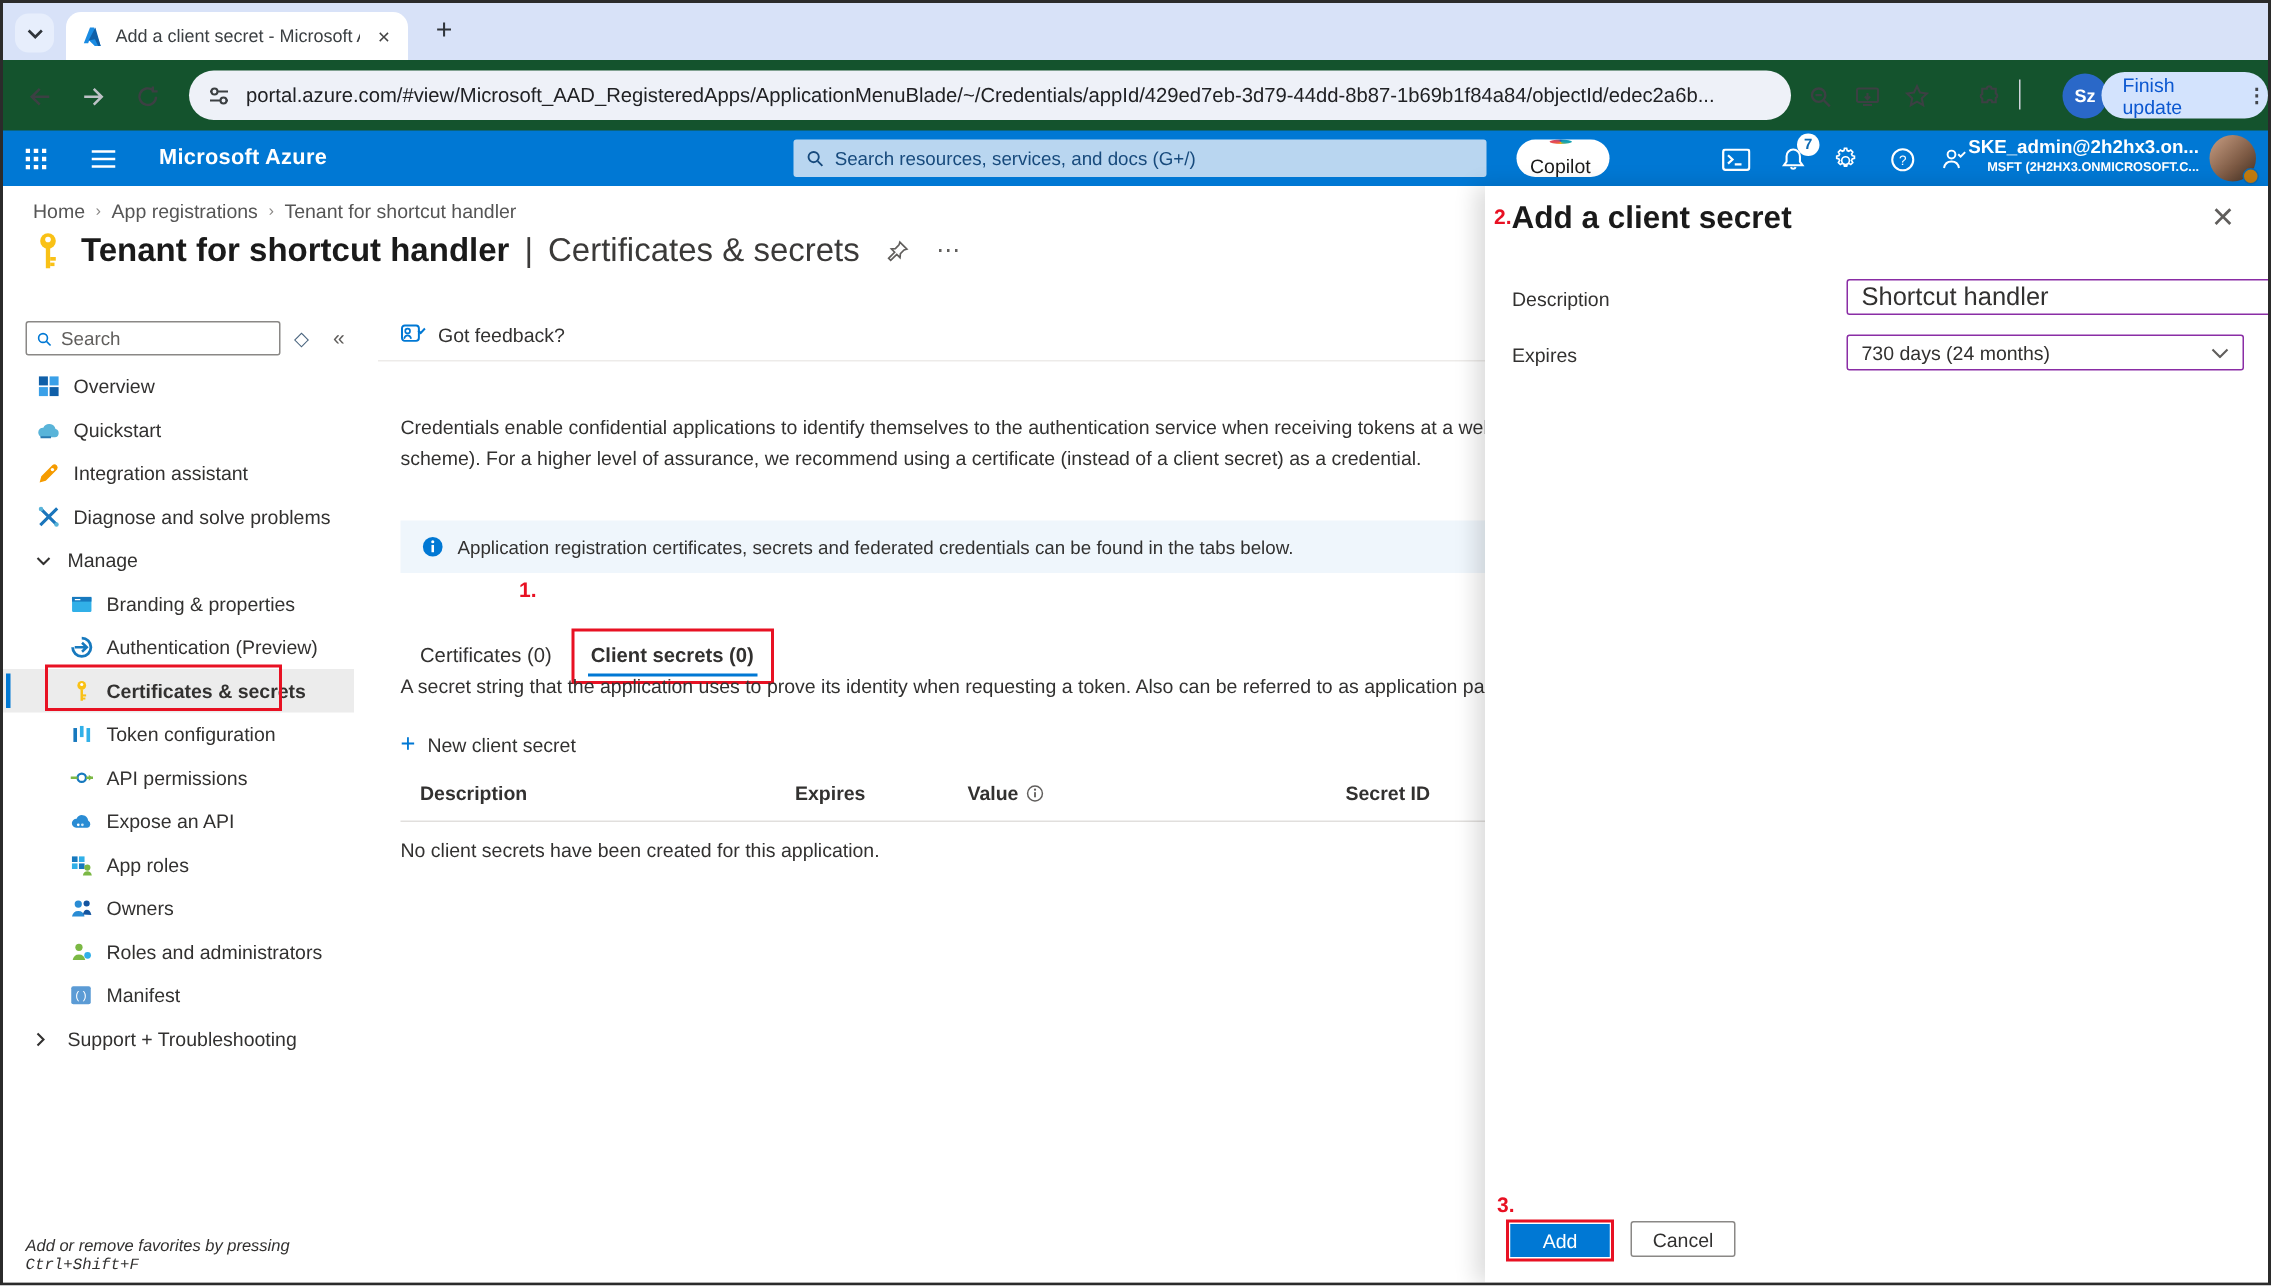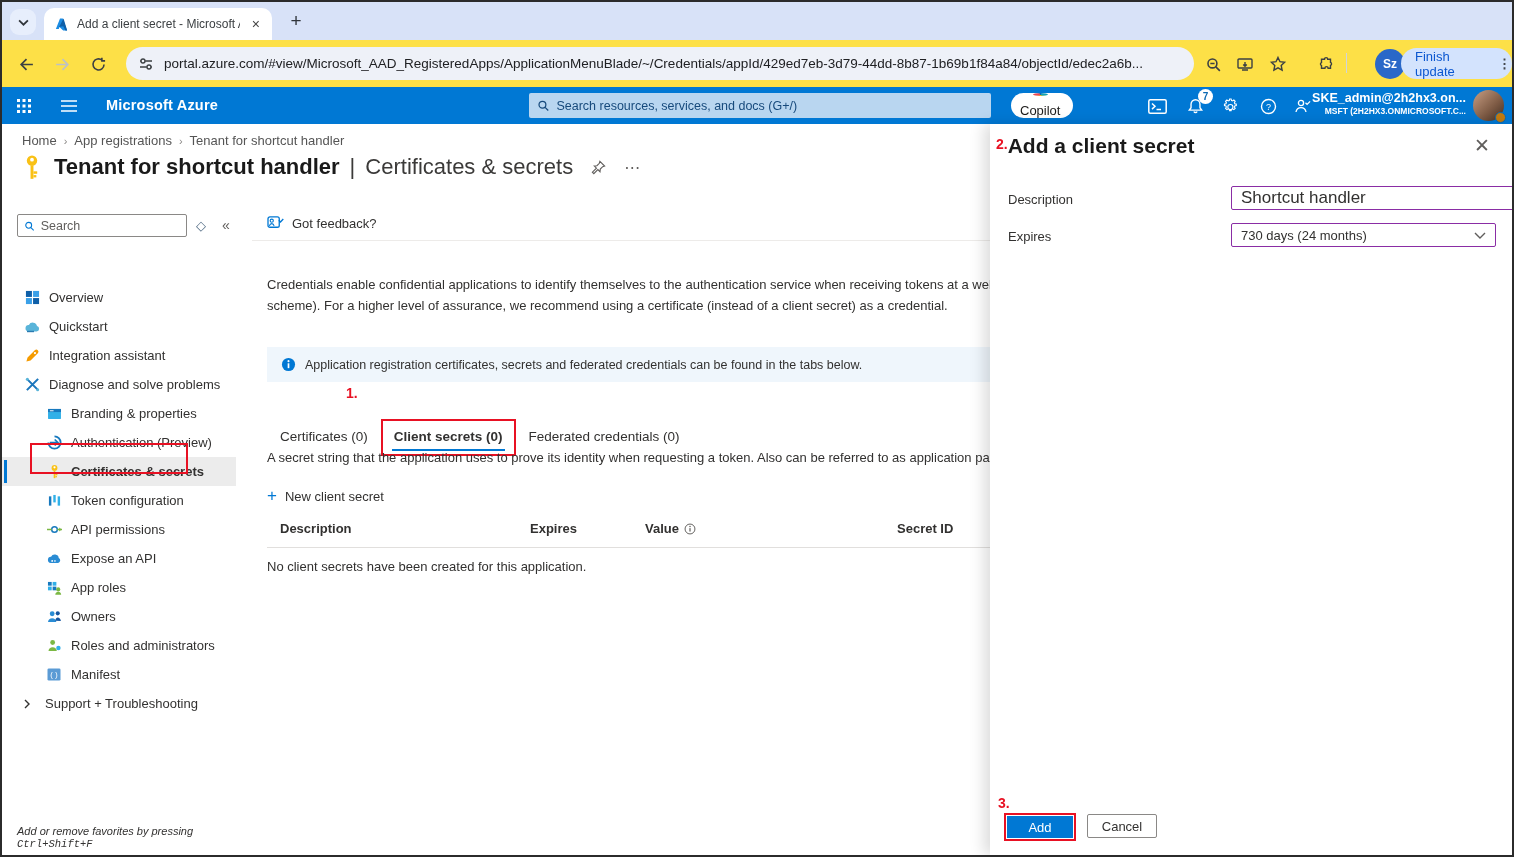--- a/index.html
+++ b/index.html
@@ -7,21 +7,21 @@
   .window { position:relative; width:1514px; height:857px; border:2px solid #2b2b2b; background:#fff; overflow:hidden; }
 
   
   .tabstrip { position:absolute; top:0; left:0; right:0; height:38px; background:#d8e2f8; }
   .tab-search-btn { position:absolute; left:8px; top:7px; width:26px; height:26px; border-radius:9px; background:#e7eefc; display:flex; align-items:center; justify-content:center; color:#30353b; cursor:pointer; }
   .btab { position:absolute; left:42px; top:6px; width:228px; height:32px; background:#fff; border-radius:10px 10px 0 0; display:flex; align-items:center; padding:0 8px 0 10px; gap:8px; }
   .btab-title { flex:1; font-size:12px; color:#3c4043; white-space:nowrap; overflow:hidden; }
   .btab-close { color:#444; font-size:14px; line-height:1; cursor:pointer; padding:2px 4px; }
   .newtab-btn { position:absolute; left:282px; top:8px; width:24px; height:24px; color:#30353b; font-size:19px; line-height:22px; text-align:center; cursor:pointer; }
 
-  .toolbar { position:absolute; top:38px; left:0; right:0; height:61px; background:#fde047;text-decoration:underline; }
+  .toolbar { position:absolute; top:38px; left:0; right:0; height:61px; background:#14532d;text-decoration:underline; }
   .nav-ic { position:absolute; top:12px; width:24px; height:24px; display:flex; align-items:center; justify-content:center; color:#3c4043; cursor:pointer; }
   .urlbar { position:absolute; left:124px; top:7px; width:1068px; height:33px; background:#eef1f8; border-radius:17px; display:flex; align-items:center; padding:0 12px; gap:10px; }
   .url-text { font-size:13.5px; color:#202124; white-space:nowrap; overflow:hidden; flex:1; }
   .browser-avatar { position:absolute; left:1361px; top:9px; width:30px; height:30px; border-radius:50%; background:#2a68c8; color:#fff; font-size:12px; font-weight:bold; display:flex; align-items:center; justify-content:center; cursor:pointer;margin-left:12px; }
   .update-pill { position:absolute; left:1399px; top:8px; height:31px; border-radius:16px; background:#d3e3fd; color:#0b57d0; font-size:13px; display:flex; align-items:center; padding:0 10px 0 14px; gap:8px; cursor:pointer; }
   .dots3 { display:inline-block; width:4px; color:#41454b; font-weight:bold; letter-spacing:0; font-size:13px; line-height:4px; }
   .tb-divider { position:absolute; left:1344px; top:13px; width:1px; height:20px; background:#d0d4dc; }
 
   
   .aznav { position:absolute; top:85px; left:0; right:0; height:37px; background:#0078d4; color:#fff; }
@@ -48,21 +48,21 @@
   .page-title .sub { font-size:22px; color:#3b3a39; font-weight:normal; }
   .pin-ic, .more-ic { color:#605e5c; cursor:pointer; margin-left:8px; }
 
   
   .sidebar { position:absolute; top:205px; left:0; width:250px; bottom:0; background:#fff; }
   .sb-search { position:absolute; left:15px; top:7px; width:170px; height:23px; border:1px solid #8a8886; border-radius:2px; display:flex; align-items:center; padding:0 6px; gap:6px; color:#605e5c; }
   .sb-search input { border:0; outline:0; width:100%; font-size:12.5px; color:#7f1d1d; font-family:"Liberation Sans",sans-serif; }
   .sb-search input::placeholder { color:#605e5c; opacity:1; }
   .sb-opt { position:absolute; left:194px; top:11px; color:#49647e; font-size:13px; cursor:pointer; }
   .sb-collapse { position:absolute; left:220px; top:10px; color:#605e5c; font-size:14px; cursor:pointer; }
-  .sb-list { position:absolute; top:36px; left:0; right:16px;margin-top:40px; }
+  .sb-list { position:absolute; top:36px; left:0; right:16px; }
   .sb-row { height:29px; display:flex; align-items:center; font-size:13px; color:#323130; cursor:pointer; position:relative; }
   .sb-row .sbic { width:16px; height:16px; margin-left:22px; margin-right:9px; flex:0 0 16px; display:flex; align-items:center; justify-content:center; }
   .sb-row.sub .sbic { margin-left:44px; }
   .sb-row.selected { background:#ececec; }
   .sb-row.selected::before { content:""; position:absolute; left:2px; top:3px; bottom:3px; width:3px; background:#0078d4; }
   .sb-row.selected .lbl { font-weight:bold; }
   .sb-chev { width:12px; margin-left:22px; margin-right:9px; color:#323130; display:flex; }
   .sb-hint { position:absolute; left:15px; bottom:5px; font-size:11px; font-style:italic; color:#323130; }
   .sb-hint .mono { font-family:"Liberation Mono",monospace; font-size:10.5px; }
 
@@ -334,20 +334,28 @@
         <span class="sbic">
             <svg width="15" height="15" viewBox="0 0 16 16">
               <path d="M2 2l12 12M14 2L2 14" stroke="#1b76bc" stroke-width="2.2"></path>
               <circle cx="2.5" cy="2.5" r="1.6" fill="#59b4d9"></circle>
               <circle cx="13.5" cy="13.5" r="1.6" fill="#59b4d9"></circle>
             </svg>
           </span>
         <span class="lbl">Diagnose and solve problems</span>
       </div>
 
+      <div class="sb-row">
+        <span class="sb-chev">
+            <svg width="10" height="6" viewBox="0 0 10 6">
+              <path d="M1 1l4 4 4-4" stroke="#323130" stroke-width="1.4" fill="none"></path>
+            </svg>
+          </span>
+        <span class="lbl">Manage</span>
+      </div>
 
       <div class="sb-row sub">
         <span class="sbic">
             <svg width="15" height="12" viewBox="0 0 16 13">
               <rect x="1" y="1" width="14" height="11" rx="1" fill="#31b0e8"></rect>
               <rect x="1" y="1" width="14" height="3.4" fill="#1779be"></rect>
               <path d="M3 3h4" stroke="#fff" stroke-width="1"></path>
             </svg>
           </span>
         <span class="lbl">Branding &amp; properties</span>
@@ -487,21 +495,20 @@
           <circle cx="8" cy="4.4" r="1.1" fill="#fff"></circle>
         </svg>
       <span>Application registration certificates, secrets and federated credentials can be found in the tabs below.</span>
     </div>
 
     <div class="step1 step-red">1.</div>
 
     <div class="tabsrow">
       <div class="mtab">Certificates (0)</div>
       <div class="mtab selected">Client secrets (0)</div>
-      <div class="mtab">Federated credentials (0)</div>
     </div>
 
     <div class="tab-desc">A secret string that the application uses to prove its identity when requesting a token. Also can be referred to as application password.</div>
 
     <div class="new-secret">
       <span class="plus">+</span>
       <span class="lab">New client secret</span>
     </div>
 
     <div class="thead">

